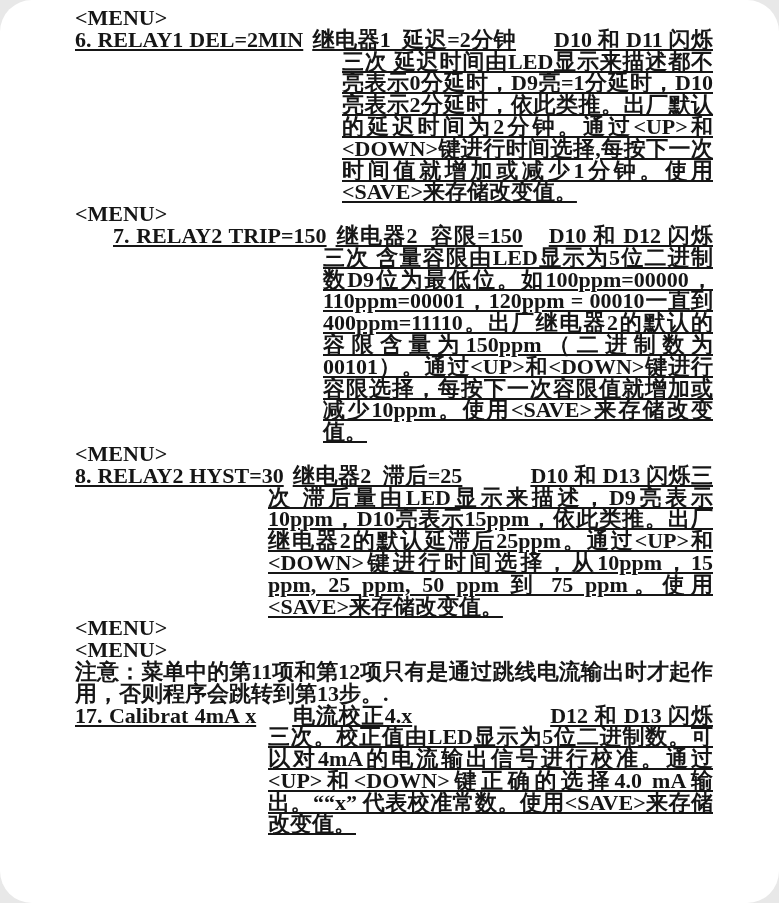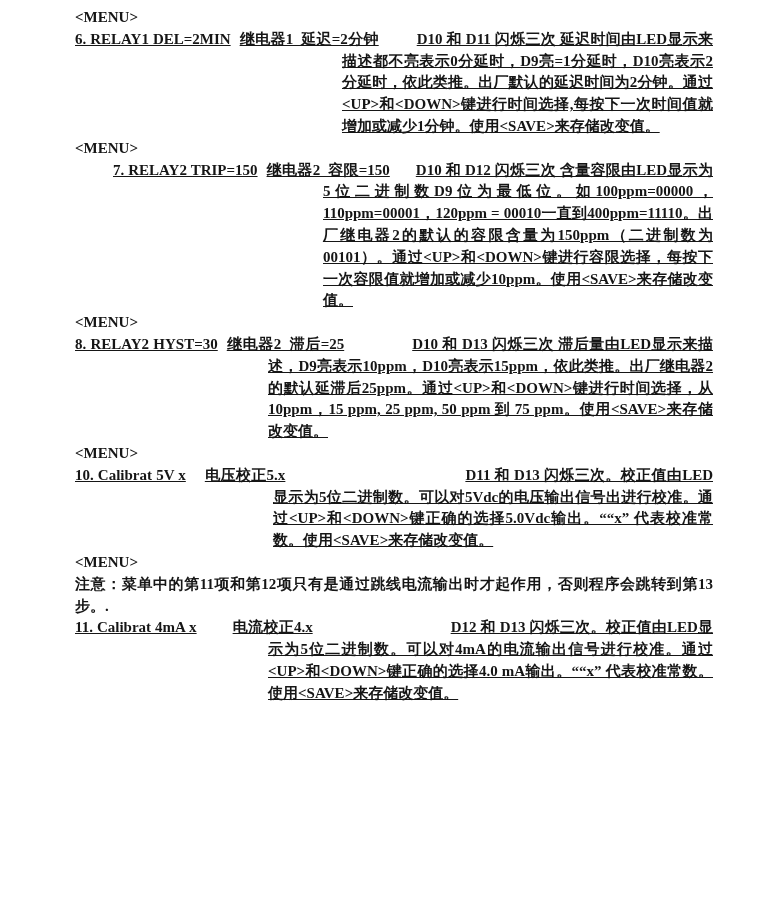--- a/index.html
+++ b/index.html
@@ -6,24 +6,25 @@
   .page {
     position: relative;
     width: 779px;
     height: 903px;
     margin: 0;
     background: #ffffff;
     box-sizing: border-box;
     padding: 7px 66px 4px 75px;
     font-family: "Liberation Serif", "DejaVu Serif", serif;
     font-weight: bold;
-    font-size: 15px;
+    font-size: 22px;
     line-height: 21.8px;
     color: #161616;
     overflow: hidden;
+    border-radius: 32px;
   }
   p { margin: 0; padding: 0; }
   .menu-line { text-align: left; }
   .note { text-align: justify; }
   .item { text-align: justify; text-decoration: underline; }
   
   .i6  { padding-left: 267px; text-indent: -267px; }
   .i7  { padding-left: 210px; text-indent: -210px; margin-left: 38px; }
   .i8  { padding-left: 193px; text-indent: -193px; }
   .i9  { padding-left: 193px; text-indent: -193px; }
@@ -46,21 +47,20 @@
   <p class="item i7"><span class="head" style="margin-right:9px">7. RELAY2 TRIP=150</span><span class="head">继电器2  容限=150</span><span class="tab" style="width:26px"></span><span>D10 和 D12 闪烁三次 含量容限由LED显示为5位二进制数D9位为最低位。如100ppm=00000，110ppm=00001，120ppm = 00010一直到400ppm=11110。出厂继电器2的默认的容限含量为150ppm（二进制数为00101）。通过&lt;UP&gt;和&lt;DOWN&gt;键进行容限选择，每按下一次容限值就增加或减少10ppm。使用&lt;SAVE&gt;来存储改变值。</span></p>
 
   <p class="menu-line">&lt;MENU&gt;</p>
 
   <p class="item i8"><span class="head" style="margin-right:9px">8. RELAY2 HYST=30</span><span class="head">继电器2  滞后=25</span><span class="tab" style="width:68px"></span><span>D10 和 D13 闪烁三次 滞后量由LED显示来描述，D9亮表示10ppm，D10亮表示15ppm，依此类推。出厂继电器2的默认延滞后25ppm。通过&lt;UP&gt;和&lt;DOWN&gt;键进行时间选择，从10ppm，15 ppm, 25 ppm, 50 ppm 到 75 ppm。使用&lt;SAVE&gt;来存储改变值。</span></p>
 
   <p class="menu-line">&lt;MENU&gt;</p>
 
 
 
-  <p class="item i10"><span class="head" style="margin-right:19px">10. Calibrat 5V x</span><span class="head">电压校正5.x</span><span class="tab" style="width:180px"></span><span>D11 和 D13 闪烁三次。校正值由LED显示为5位二进制数。可以对5Vdc的电压输出信号出进行校准。通过&lt;UP&gt;和&lt;DOWN&gt;键正确的选择5.0Vdc输出。““x” 代表校准常数。使用&lt;SAVE&gt;来存储改变值。</span></p>
 
   <p class="menu-line">&lt;MENU&gt;</p>
 
   <p class="note">注意：菜单中的第11项和第12项只有是通过跳线电流输出时才起作用，否则程序会跳转到第13步。.</p>
 
-  <p class="item i11"><span class="head" style="margin-right:36px">11. Calibrat 4mA x</span><span class="head">电流校正4.x</span><span class="tab" style="width:138px"></span><span>D12 和 D13 闪烁三次。校正值由LED显示为5位二进制数。可以对4mA的电流输出信号进行校准。通过&lt;UP&gt;和&lt;DOWN&gt;键正确的选择4.0 mA输出。““x” 代表校准常数。使用&lt;SAVE&gt;来存储改变值。</span></p>
+  <p class="item i11"><span class="head" style="margin-right:36px">17. Calibrat 4mA x</span><span class="head">电流校正4.x</span><span class="tab" style="width:138px"></span><span>D12 和 D13 闪烁三次。校正值由LED显示为5位二进制数。可以对4mA的电流输出信号进行校准。通过&lt;UP&gt;和&lt;DOWN&gt;键正确的选择4.0 mA输出。““x” 代表校准常数。使用&lt;SAVE&gt;来存储改变值。</span></p>
 
 </div>
 
 </body></html>

